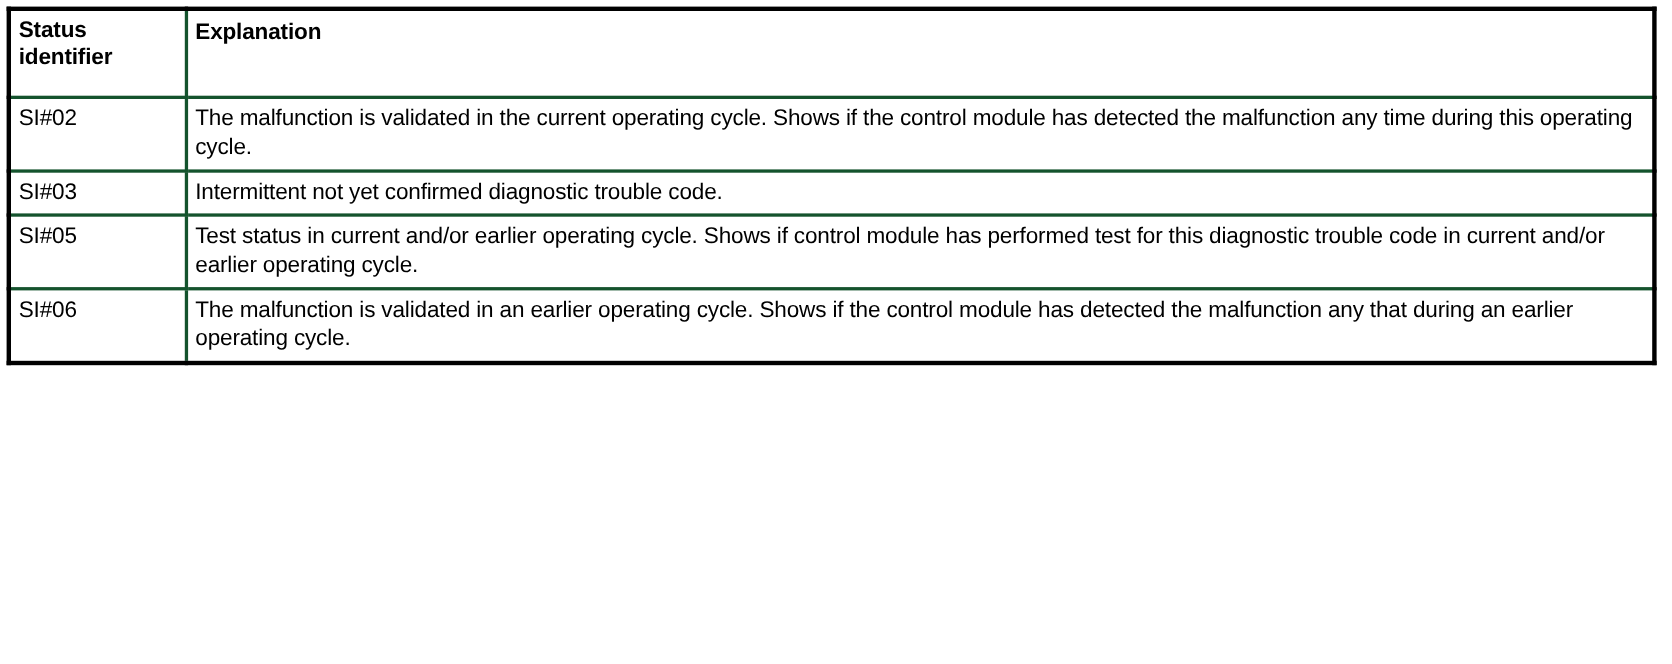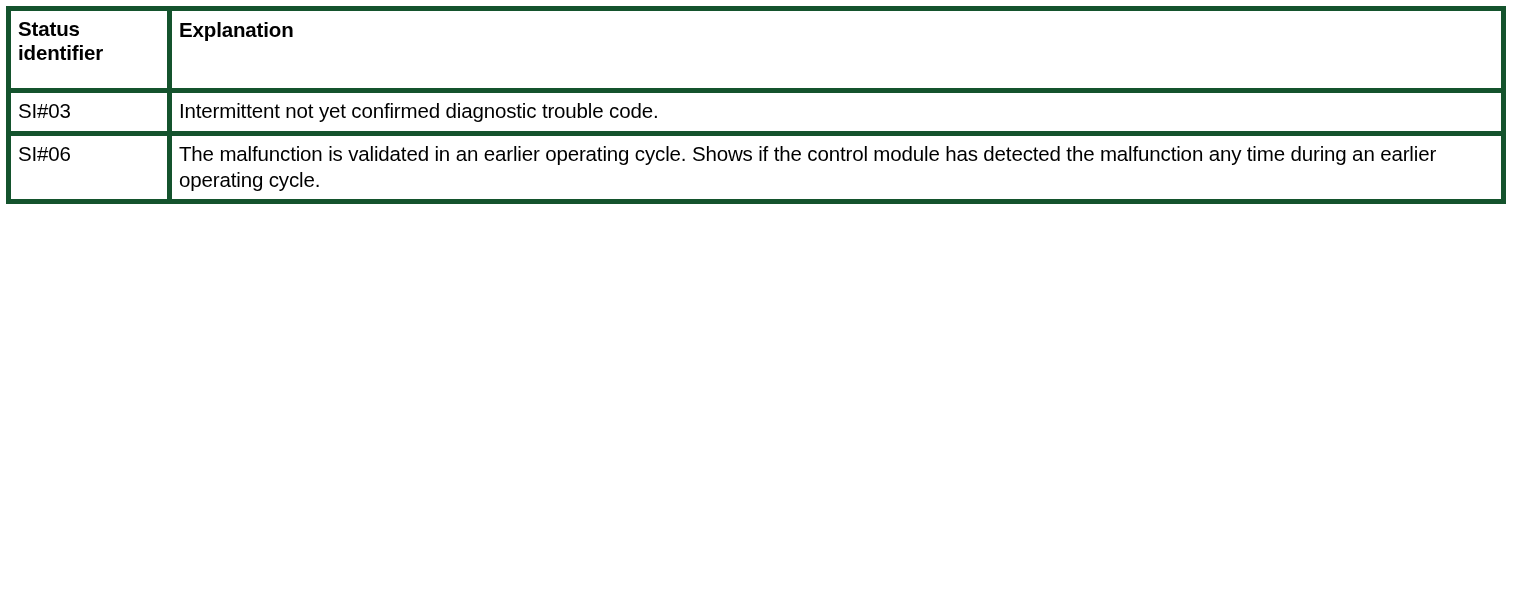--- a/index.html
+++ b/index.html
@@ -31,21 +31,21 @@
     border: 4px solid #000000;
     table-layout: fixed;
     background: #ffffff;
   }
 
   .status-table col.col-id { width: 161px; }
   .status-table col.col-exp { width: auto; }
 
   .status-table th,
   .status-table td {
-    border: 5px solid #14532d;
+    border: 3px solid #14532d;
     vertical-align: top;
     padding: 5px 7px 7px 7px;
     font-size: 20.5px;
     line-height: 1.26;
     letter-spacing: -0.15px;
     text-align: left;
   }
 
   .status-table thead th {
     font-weight: bold;
@@ -81,31 +81,39 @@
     </colgroup>
     <thead>
       <tr>
         <th class="hdr-id">Status identifier</th>
         <th class="hdr-exp">Explanation</th>
       </tr>
     </thead>
     <tbody>
 
 
+      <tr class="r-tall">
+        <td class="cell-id">SI#02</td>
+        <td class="cell-exp">The malfunction is validated in the current operating cycle. Shows if the control module has detected the malfunction any time during this operating cycle.</td>
+      </tr>
 
       <tr class="r-short">
         <td class="cell-id">SI#03</td>
         <td class="cell-exp">Intermittent not yet confirmed diagnostic trouble code.</td>
       </tr>
 
 
+      <tr class="r-tall">
+        <td class="cell-id">SI#05</td>
+        <td class="cell-exp">Test status in current and/or earlier operating cycle. Shows if control module has performed test for this diagnostic trouble code in current and/or earlier operating cycle.</td>
+      </tr>
 
       <tr class="r-tall">
         <td class="cell-id">SI#06</td>
-        <td class="cell-exp">The malfunction is validated in an earlier operating cycle. Shows if the control module has detected the malfunction any time during an earlier operating cycle.</td>
+        <td class="cell-exp">The malfunction is validated in an earlier operating cycle. Shows if the control module has detected the malfunction any that during an earlier operating cycle.</td>
       </tr>
 
 
 
     </tbody>
   </table>
 
 </div>
 
 </body></html>

